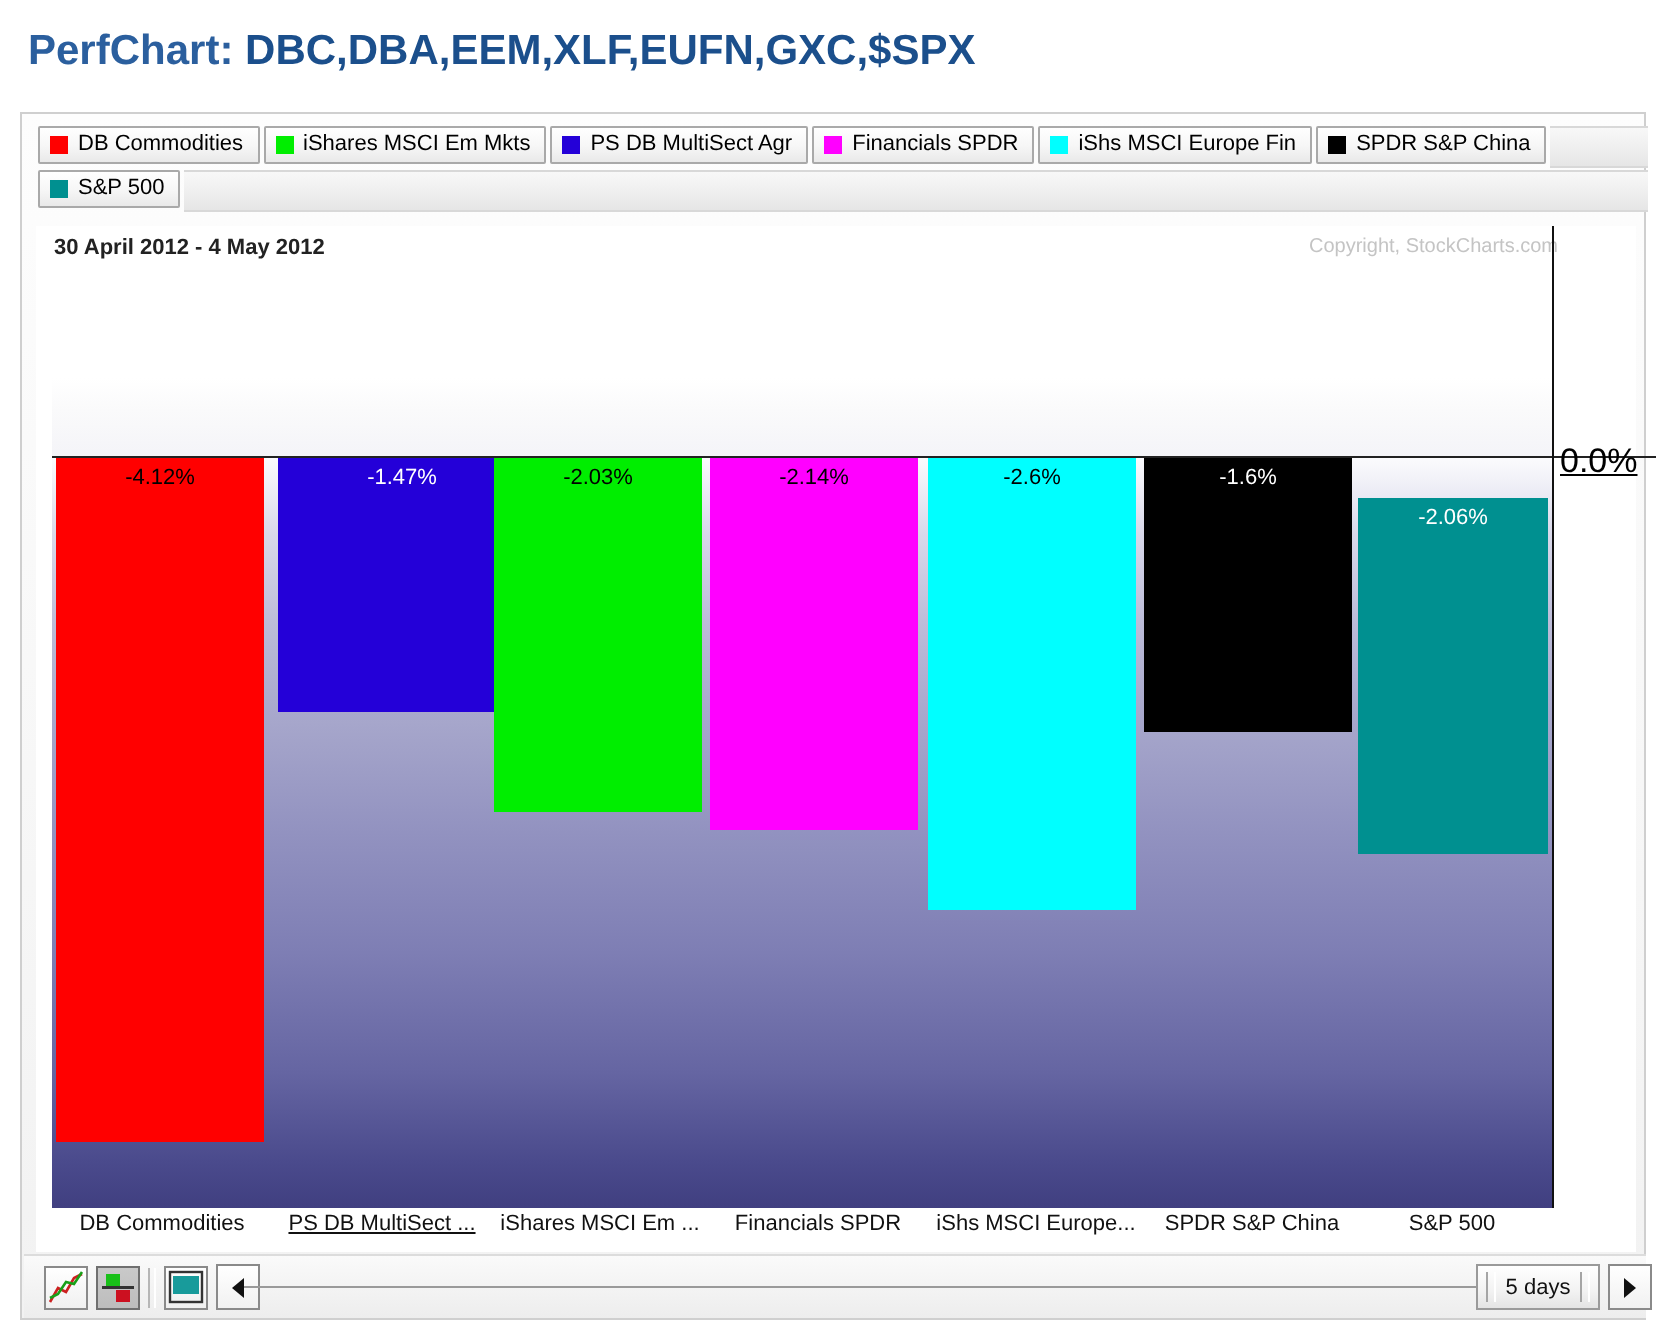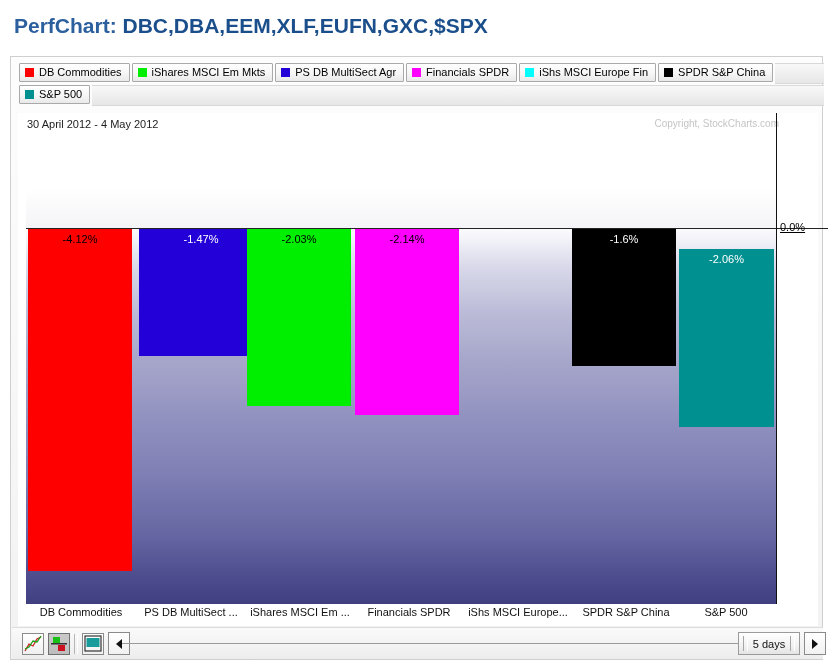--- a/index.html
+++ b/index.html
@@ -99,20 +99,21 @@
     background: #ffffff;
     box-sizing: border-box;
   }
   #date-range {
     position: absolute;
     left: 9px;
     top: 5px;
     font-size: 11px;
     color: #222222;
     white-space: nowrap;
+    font-weight: bold;
   }
   #copyright {
     position: absolute;
     right: 39px;
     top: 5px;
     font-size: 10px;
     color: #c4c4c4;
     white-space: nowrap;
   }
 
@@ -159,21 +160,21 @@
     left: 758px;
     top: 0px;
     width: 1px;
     height: 491px;
     background: #111111;
   }
   #zero-label {
     position: absolute;
     left: 762px;
     top: 108px;
-    font-size: 11px;
+    font-size: 17px;
     color: #000000;
     text-decoration: underline;
   }
 
   
   .bar {
     position: absolute;
     top: 0;
     text-align: center;
     box-sizing: border-box;
@@ -368,31 +369,34 @@
         </div>
         <div class="bar" style="left:113px; width:124px; height:127px; background:#2400d8;">
           <span class="bar-value" style="color:#ffffff">-1.47%</span>
         </div>
         <div class="bar" style="left:221px; width:104px; height:177px; background:#00ee00;">
           <span class="bar-value" style="color:#000000">-2.03%</span>
         </div>
         <div class="bar" style="left:329px; width:104px; height:186px; background:#ff00ff;">
           <span class="bar-value" style="color:#000000">-2.14%</span>
         </div>
+        <div class="bar" style="left:438px; width:104px; height:226px; background:#00ffff;">
+          <span class="bar-value" style="color:#000000">-2.6%</span>
+        </div>
         <div class="bar" style="left:546px; width:104px; height:137px; background:#000000;">
           <span class="bar-value" style="color:#ffffff">-1.6%</span>
         </div>
         <div class="bar" style="left:653px; width:95px; height:178px; background:#009090;margin-top:20px;">
           <span class="bar-value" style="color:#ffffff">-2.06%</span>
         </div>
       </div>
 
       <div id="xlabels">
         <div class="xlabel" style="left:0px; width:110px;">DB Commodities</div>
-        <div class="xlabel" style="left:110px; width:110px;">PS DB MultiSect ...</div>
+        <div class="xlabel" style="left:110px; width:110px;text-decoration:underline;">PS DB MultiSect ...</div>
         <div class="xlabel" style="left:218px; width:112px;">iShares MSCI Em ...</div>
         <div class="xlabel" style="left:328px; width:110px;">Financials SPDR</div>
         <div class="xlabel" style="left:436px; width:112px;">iShs MSCI Europe...</div>
         <div class="xlabel" style="left:545px; width:110px;">SPDR S&amp;P China</div>
         <div class="xlabel" style="left:650px; width:100px;">S&amp;P 500</div>
       </div>
     </div>
 
     <div id="toolbar">
       <div class="tool-btn" style="left:10px;">

